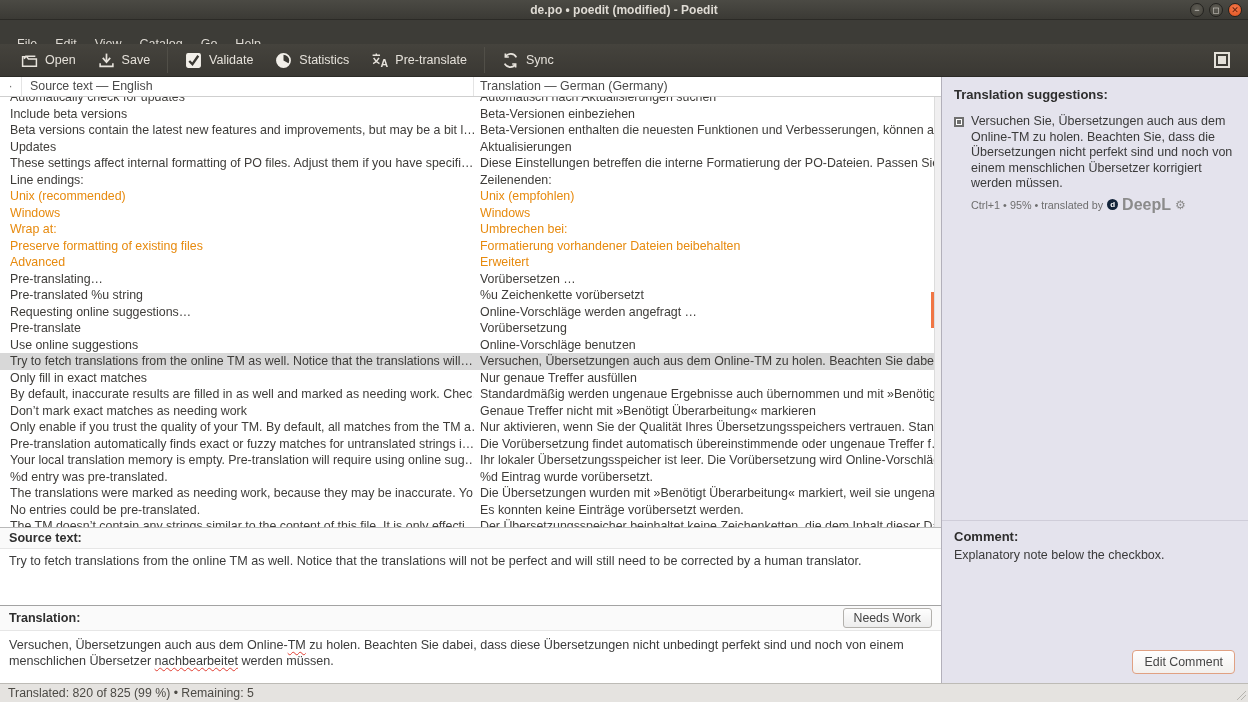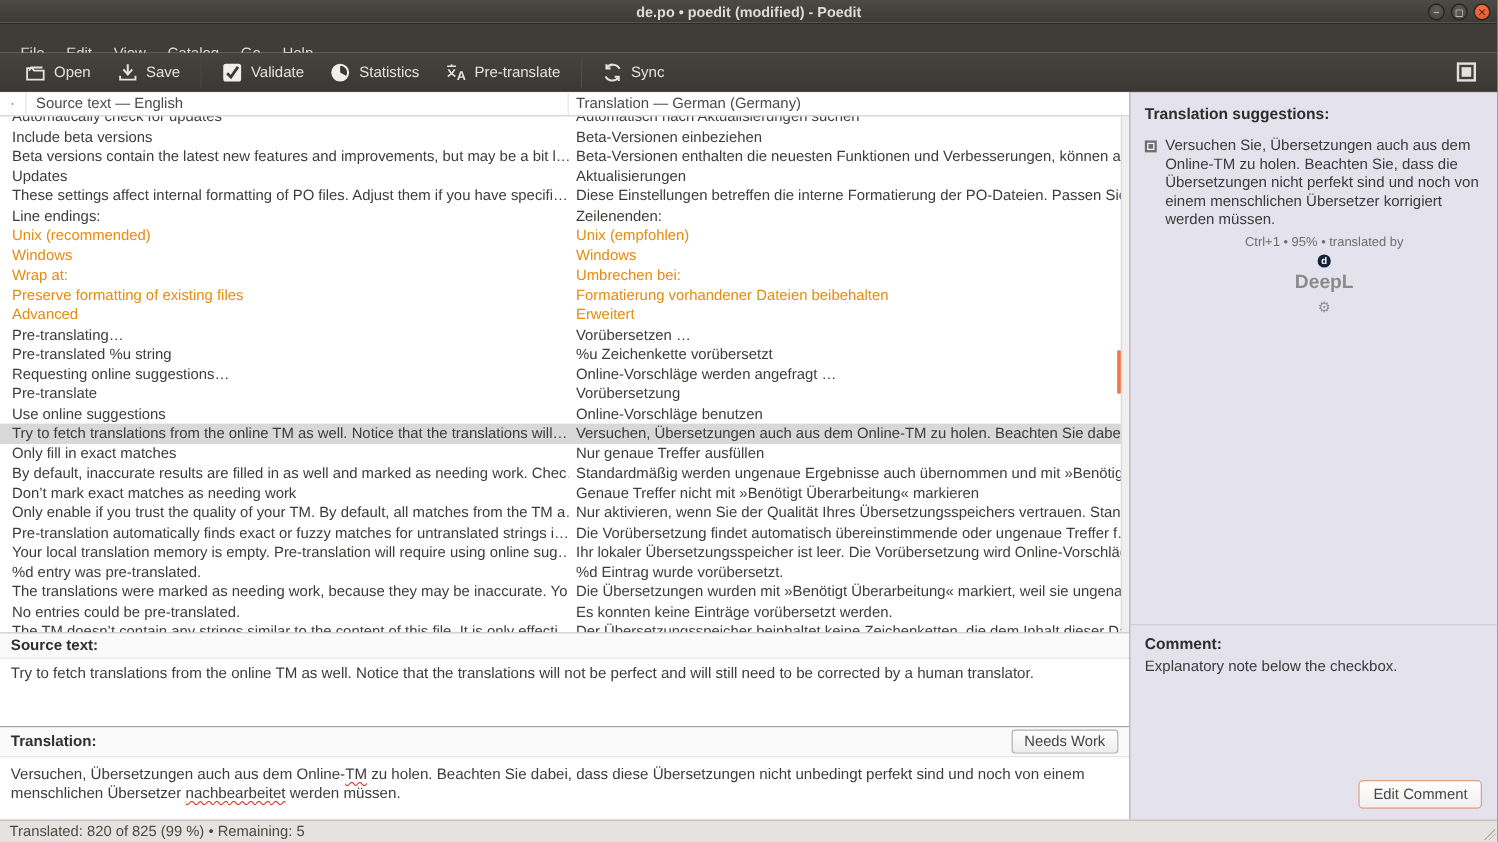--- a/index.html
+++ b/index.html
@@ -67,21 +67,21 @@
 
   
   .sidebar{position:absolute;top:77px;left:941px;right:0;bottom:19px;background:#e4e3ed;
     border-left:1px solid #b2b0ba;}
   .sb-suggestions{position:absolute;top:0;left:0;right:0;height:443px;padding:10px 12px;}
   .sb-title{font-size:13px;font-weight:bold;color:#2d2d2d;margin-bottom:12px;}
   .sugg{display:flex;gap:7px;}
   .sugg-bullet{flex:0 0 auto;width:10px;height:10px;margin-top:3px;border:2px solid #6f6f6f;position:relative;background:#fff;}
   .sugg-bullet::after{content:"";position:absolute;left:1px;top:1px;width:4px;height:4px;background:#6f6f6f;}
   .sugg-text{font-size:12.5px;color:#3a3a3a;line-height:15.5px;}
-  .sugg-meta{margin:4px 0 0 17px;font-size:10.8px;color:#6e6e6e;display:flex;align-items:center;gap:4px;flex-direction:column;}
+  .sugg-meta{margin:4px 0 0 17px;font-size:10.8px;color:#6e6e6e;display:flex;align-items:center;gap:4px;}
   .deepl-logo{display:inline-block;width:11px;height:11px;border-radius:50%;background:#13243a;color:#fff;
     font-size:8px;line-height:11px;text-align:center;font-weight:bold;}
   .deepl-name{color:#8b8b8b;font-weight:bold;font-size:16px;}
   .gear{color:#8b8b8b;font-size:12px;background:none;border:none;padding:0;}
   .sb-comment{position:absolute;left:0;right:0;top:443px;bottom:0;border-top:1px solid #cfcdd9;padding:8px 12px;}
   .sb-comment .sb-title{margin-bottom:4px;}
   .comment-text{font-size:12.5px;color:#3a3a3a;}
   .edit-comment{position:absolute;right:13px;bottom:9px;font-size:12.4px;color:#464646;
     background:linear-gradient(#ffffff,#f2f0ee);border:1px solid #e0a183;border-radius:4px;padding:4px 11px;}
 

